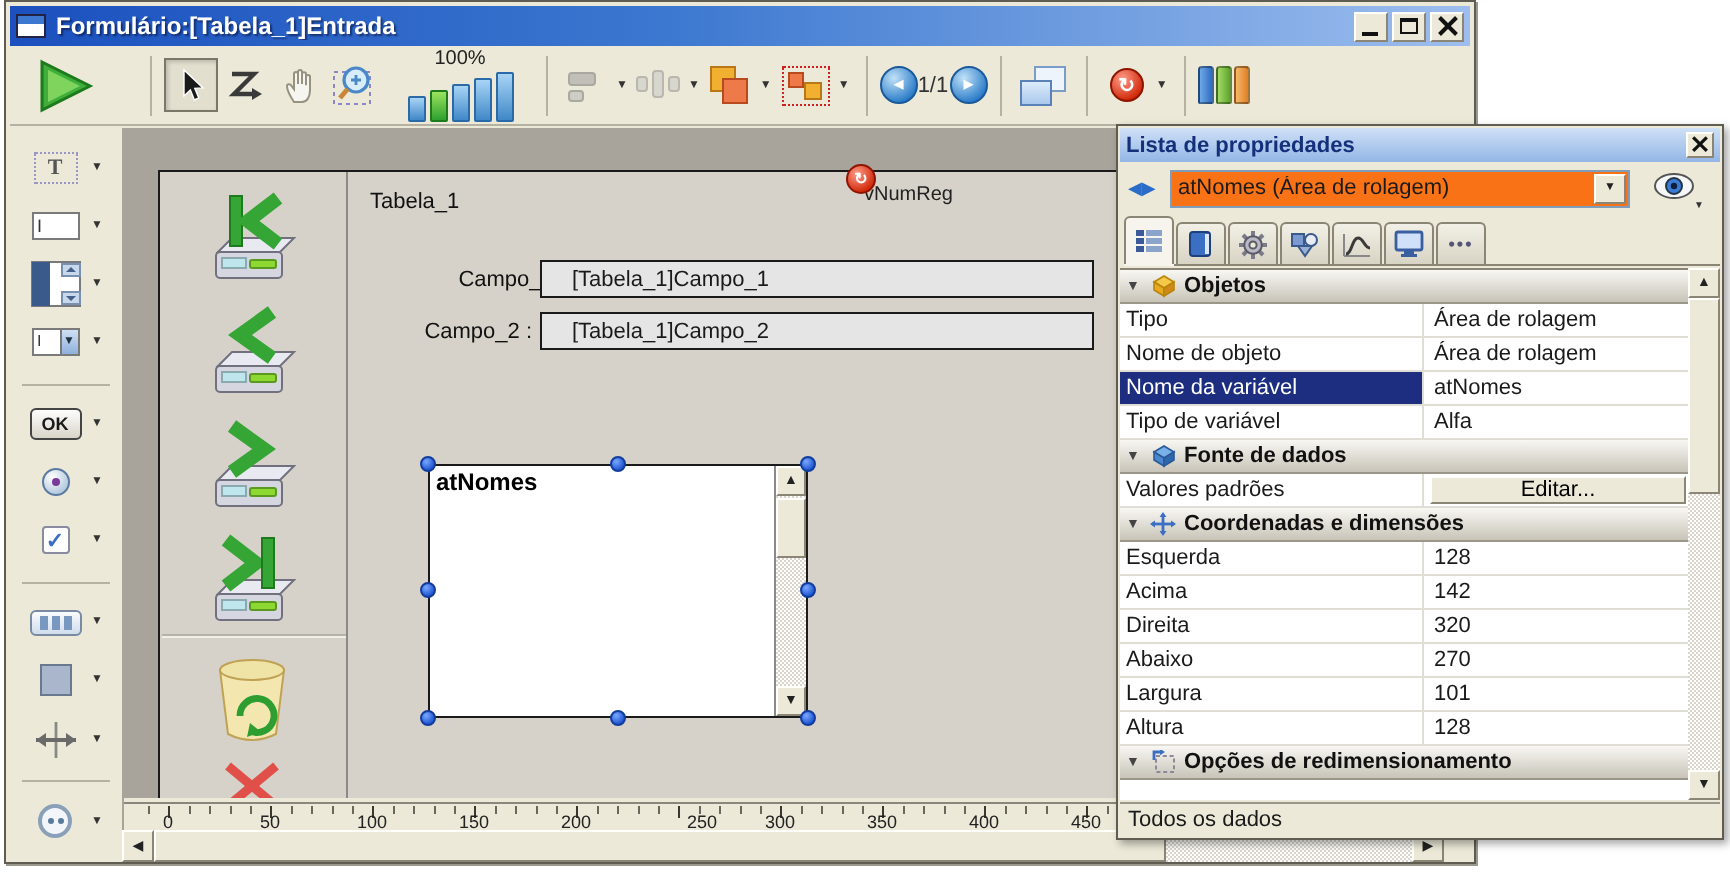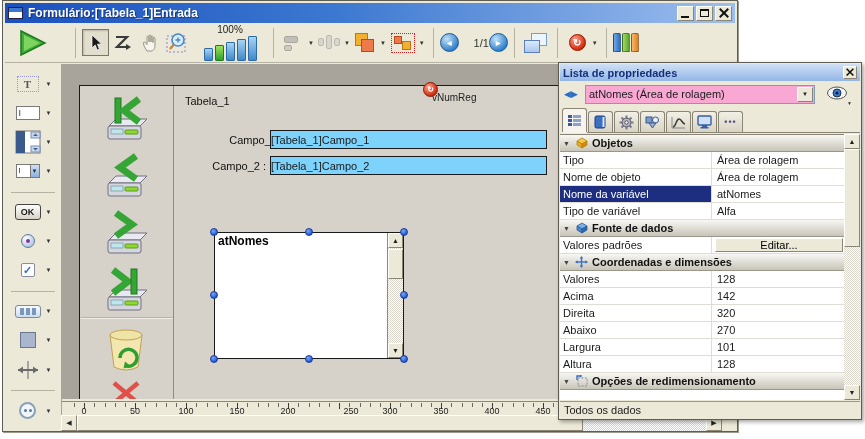--- a/index.html
+++ b/index.html
@@ -48,21 +48,21 @@
   .tool.disabled { filter:grayscale(1); opacity:.5; }
   .ddarrow { font-size:6px; color:#333; margin:0 2px 0 1px; flex:0 0 auto; align-self:center; }
   .zoomblock { width:70px; text-align:center; flex:0 0 auto; margin:0 2px; }
   .zoomlabel { font-size:10px; color:#222; line-height:10px; }
   .zbars { display:flex; align-items:flex-end; justify-content:center; height:26px; }
   .zbar { width:9px; margin:0 1px; background:linear-gradient(#a8d4f5,#4088c8); border:1px solid #2a6aa8; border-radius:1px; }
   .zbar.green { background:linear-gradient(#9ae45e,#2ea02e); border-color:#1d7a1d; }
   .navcircle { width:19px; height:19px; border-radius:50%;
     background:radial-gradient(circle at 35% 30%, #c2e2f8, #2a7cc8 75%); border:1px solid #1a5a9a;
     color:#fff; display:flex; align-items:center; justify-content:center; font-size:10px; line-height:1; }
-  .pageind { width:30px; text-align:right; color:#333; }
+  .pageind { width:16px; text-align:left; color:#333; }
   .books { display:flex; gap:1px; align-items:flex-end; }
   .book { width:8px; height:19px; border-radius:2px 2px 1px 1px; border:1px solid rgba(0,0,0,.35); }
   .book.b1{ background:linear-gradient(90deg,#6fa8e8,#2f6cc0);} .book.b2{background:linear-gradient(90deg,#a5d96a,#5ba52a);} .book.b3{background:linear-gradient(90deg,#f6b968,#e07f28);}
   .badge-red { width:17px; height:17px; border-radius:50%;
     background:radial-gradient(circle at 35% 30%, #ff9d8a, #cf2808 75%); border:1px solid #8f1400;
     color:#fff; font-size:10px; font-weight:bold; display:flex; align-items:center; justify-content:center; }
   .layers-icon { position:relative; width:22px; height:20px; }
   .layers-icon .sq1 { position:absolute; left:1px; top:0; width:13px; height:13px; background:#f2b030; border:1px solid #b87818; }
   .layers-icon .sq2 { position:absolute; left:7px; top:6px; width:13px; height:13px; background:#ee7a4a; border:1px solid #b84a20; }
   .group-icon { position:relative; width:24px; height:20px; border:1px dotted #d02020; }
@@ -102,21 +102,21 @@
   .plug-ic i { width:3px; height:3px; border-radius:50%; background:#5a7a9a; }
 
   
   .canvas { position:absolute; left:59px; top:63px; right:2px; bottom:32px; background:#a8a49b; overflow:hidden; }
   .page { position:absolute; left:17px; top:21px; right:-2px; bottom:-2px; background:#d6d2c9; border:1px solid #1a1a1a; }
   .page-divider { position:absolute; left:93px; top:0; bottom:0; width:1px; background:#8a8a8a; }
   .navcol-sep { position:absolute; left:1px; top:232px; width:92px; height:1px; background:#f2efe8; box-shadow:0 -1px 0 #b5b2a8; }
   .formbtn { position:absolute; left:22px; width:48px; height:52px; display:flex; align-items:center; justify-content:center; }
   .table-title { position:absolute; left:105px; top:9px; font-size:11px; color:#111; }
   .fieldrow-label { position:absolute; width:68px; text-align:right; font-size:11px; color:#111; }
-  .fieldbox { position:absolute; left:190px; width:277px; height:19px; background:#7dd3fc; border:1px solid #1a1a1a; font-size:11px; display:flex; align-items:center; padding-left:0; }
+  .fieldbox { position:absolute; left:190px; width:277px; height:19px; background:#e5e5e5; border:1px solid #1a1a1a; font-size:11px; display:flex; align-items:center; padding-left:15px; }
   .varmark { position:absolute; left:352px; top:6px; font-size:10px; color:#222; }
   .varbadge { position:absolute; left:343px; top:-4px; width:15px; height:15px; border-radius:50%;
     background:radial-gradient(circle at 35% 30%, #ff9d8a, #cf2808 75%); border:1px solid #8f1400;
     color:#fff; font-size:8px; font-weight:bold; display:flex; align-items:center; justify-content:center; z-index:3; }
   .scrollarea { position:absolute; left:134px; top:146px; width:190px; height:127px; background:#fff; border:1px solid #1a1a1a; }
   .sa-label { position:absolute; left:3px; top:1px; font-weight:bold; font-size:12px; color:#000; }
   .sa-scroll { position:absolute; right:0; top:0; bottom:0; width:16px; border-left:1px solid #8a8a8a; }
   .sa-btn { position:absolute; left:0; width:15px; height:15px; font-size:7px; color:#222; display:flex; align-items:center; justify-content:center; }
   .sa-thumb { position:absolute; left:0; top:16px; width:15px; height:30px; }
   .handle { position:absolute; width:8px; height:8px; border-radius:50%;
@@ -139,21 +139,21 @@
   
   .palette { position:absolute; left:558px; top:62px; width:304px; height:358px;
     background:#ece9d8; border:1px solid #5f5d52; box-shadow:2px 2px 4px rgba(0,0,0,.35); z-index:10; }
   .pal-title { position:absolute; left:1px; top:1px; right:1px; height:17px;
     background:linear-gradient(#cfe0f6,#93b6e6); display:flex; align-items:center; padding:0 3px; }
   .pal-title-text { flex:1; font-weight:bold; font-size:11px; color:#15307a; }
   .pal-close { width:14px; height:13px; display:flex; align-items:center; justify-content:center; }
   .pal-close .glyph-x { transform:scale(.8); }
   .pal-selrow { position:absolute; left:1px; top:19px; right:1px; height:24px; display:flex; align-items:center; padding:0 4px; gap:3px; }
   .objnav { display:flex; gap:1px; font-size:9px; color:#2a6cc8; width:18px; }
-  .pal-combo { width:230px; height:19px; background:#f9a8d4; border:1px solid #7f9db9; display:flex; align-items:center; position:relative; }
+  .pal-combo { width:230px; height:19px; background:#f97316; border:1px solid #7f9db9; display:flex; align-items:center; position:relative; }
   .pal-combo .ctext { flex:1; padding-left:3px; font-size:11px; white-space:nowrap; overflow:hidden; }
   .pal-combo .cbtn { width:16px; height:15px; margin-right:1px; font-size:6px; display:flex; align-items:center; justify-content:center; color:#222; }
   .eye-wrap { margin-left:8px; position:relative; width:24px; height:18px; }
   .eye-wrap .tiny-dd { position:absolute; right:-2px; bottom:-3px; font-size:5px; color:#333; }
   .pal-tabs { position:absolute; left:3px; top:45px; right:1px; height:25px; display:flex; align-items:flex-end; gap:1px; border-bottom:1px solid #8a8575; }
   .ptab { width:25px; height:21px; border:1px solid #8a8575; border-bottom:none; border-radius:3px 3px 0 0;
      background:linear-gradient(#f2f0e6,#d8d4c4); display:flex; align-items:center; justify-content:center; }
   .ptab.active { height:24px; background:#f6f4ec; position:relative; z-index:2; box-shadow:0 1px 0 #f6f4ec; }
   .ptab .dots { letter-spacing:1px; font-size:9px; color:#557; font-weight:bold; }
   .pgrid { position:absolute; left:1px; top:71px; width:286px; bottom:19px; background:#fff; overflow:hidden; border-top:1px solid #8a8575; }
@@ -627,21 +627,21 @@
               <line x1="1" y1="6" x2="12" y2="6"></line>
             </g>
           <polygon points="6.5,0 4.8,2.5 8.2,2.5" fill="#3a6fc4"></polygon>
             <polygon points="6.5,12 4.8,9.5 8.2,9.5" fill="#3a6fc4"></polygon>
           <polygon points="0,6 2.5,4.3 2.5,7.7" fill="#3a6fc4"></polygon>
             <polygon points="13,6 10.5,4.3 10.5,7.7" fill="#3a6fc4"></polygon>
         </svg>
         <span class="stitle">Coordenadas e dimensões</span>
       </div>
       <div class="prow">
-        <div class="plabel">Valores</div>
+        <div class="plabel">Esquerda</div>
         <div class="pvalue">128</div>
       </div>
       <div class="prow">
         <div class="plabel">Acima</div>
         <div class="pvalue">142</div>
       </div>
       <div class="prow">
         <div class="plabel">Direita</div>
         <div class="pvalue">320</div>
       </div>

